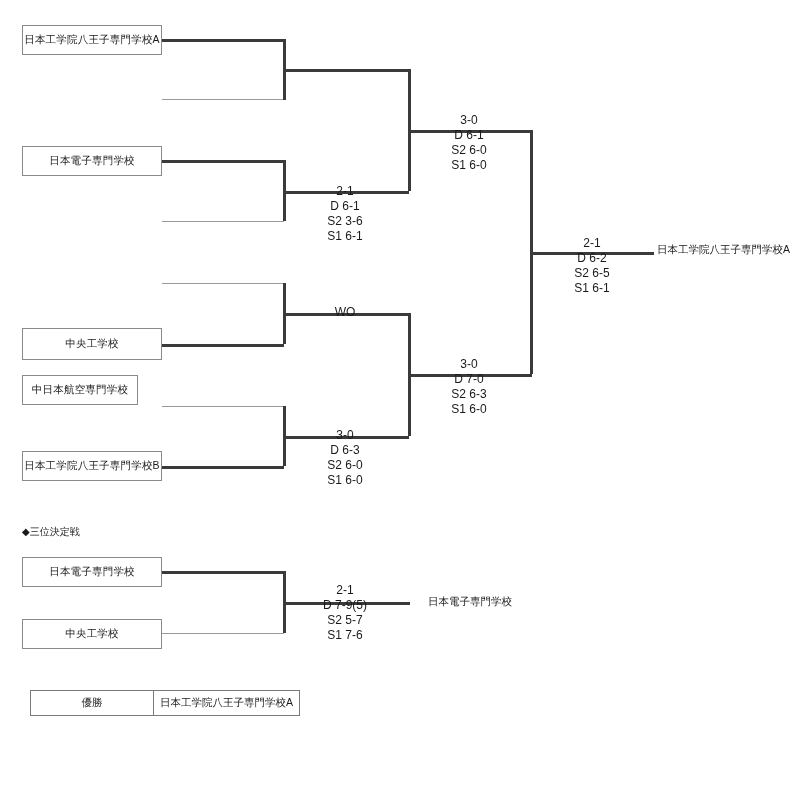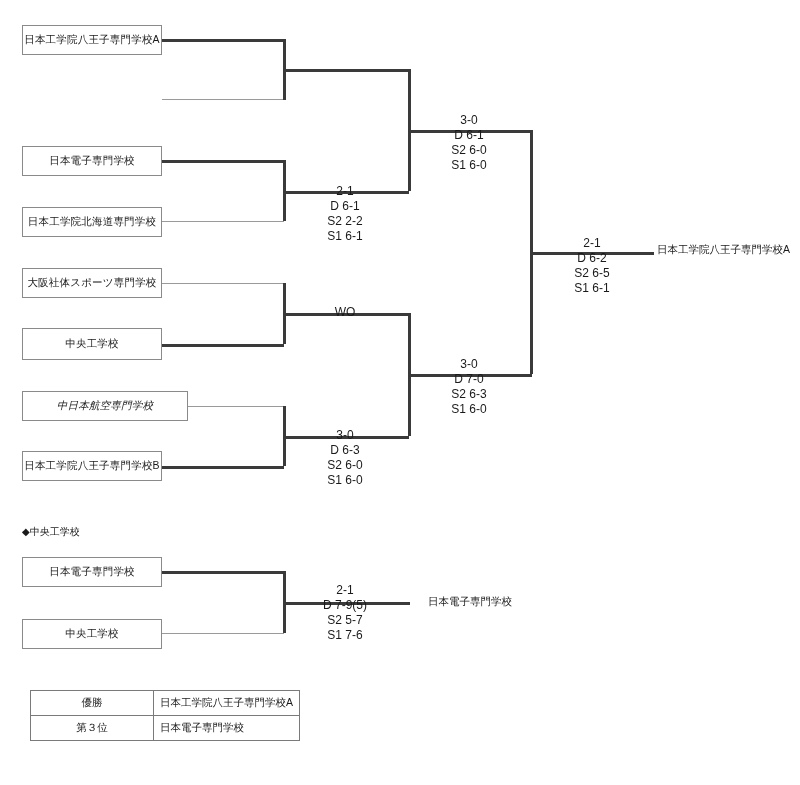--- a/index.html
+++ b/index.html
@@ -144,31 +144,29 @@
     <div class="line v win" style="left: 408px; top: 313px; height: 123px;"></div>
     <div class="line h win" style="left: 408px; top: 374px; width: 124px;"></div>
     <div class="line v win" style="left: 530px; top: 130px; height: 244px;"></div>
     <div class="line h win" style="left: 530px; top: 252px; width: 124px;"></div>
     <div class="line h win" style="left: 162px; top: 571px; width: 122px;"></div>
     <div class="line h" style="left: 162px; top: 633px; width: 122px;"></div>
     <div class="line v win" style="left: 283px; top: 571px; height: 62px;"></div>
     <div class="line h win" style="left: 283px; top: 602px; width: 127px;"></div>
     <div class="team-box" style="left: 22px; top: 25px; width: 140px; height: 30px;">日本工学院八王子専門学校A</div>
     <div class="team-box" style="left: 22px; top: 146px; width: 140px; height: 30px;">日本電子専門学校</div>
-    <div class="team-box" style="left: 22px; top: 207px; width: 140px; height: 30px;">日本工学院北海道専門学校</div>
-    <div class="team-box" style="left: 22px; top: 268px; width: 140px; height: 30px;">大阪社体スポーツ専門学校</div>
     <div class="team-box" style="left: 22px; top: 328px; width: 140px; height: 32px;">中央工学校</div>
-    <div class="team-box" style="left: 22px; top: 391px; width: 166px; height: 30px; font-style: italic;">中日本航空専門学校</div>
+    <div class="team-box" style="left: 22px; top: 375px; width: 116px; height: 30px;">中日本航空専門学校</div>
     <div class="team-box" style="left: 22px; top: 451px; width: 140px; height: 30px;">日本工学院八王子専門学校B</div>
     <div class="team-box" style="left: 22px; top: 557px; width: 140px; height: 30px;">日本電子専門学校</div>
     <div class="team-box" style="left: 22px; top: 619px; width: 140px; height: 30px;">中央工学校</div>
     <div class="score" style="left: 285px; top: 184px; width: 120px;">
       <span class="headline">2-1</span>
       <span class="set-line">D 6-1</span>
-      <span class="set-line">S2 2-2</span>
+      <span class="set-line">S2 3-6</span>
       <span class="set-line">S1 6-1</span>
     </div>
     <div class="score" style="left: 285px; top: 305px; width: 120px;">
       <span class="headline">WO</span>
     </div>
     <div class="score" style="left: 285px; top: 428px; width: 120px;">
       <span class="headline">3-0</span>
       <span class="set-line">D 6-3</span>
       <span class="set-line">S2 6-0</span>
       <span class="set-line">S1 6-0</span>
@@ -192,27 +190,23 @@
       <span class="set-line">S1 6-1</span>
     </div>
     <div class="score" style="left: 285px; top: 583px; width: 120px;">
       <span class="headline">2-1</span>
       <span class="set-line">D 7-9(5)</span>
       <span class="set-line">S2 5-7</span>
       <span class="set-line">S1 7-6</span>
     </div>
     <div class="winner-name" style="left: 657px; top: 244px;">日本工学院八王子専門学校A</div>
     <div class="winner-name" style="left: 428px; top: 596px;">日本電子専門学校</div>
-    <div class="section-heading" style="left: 22px; top: 526px;">◆中央工学校</div>
+    <div class="section-heading" style="left: 22px; top: 526px;">◆三位決定戦</div>
   </div>
 
 <table id="results-table">
   <tbody>
       <tr>
         <td class="rank-cell">優勝</td>
         <td class="team-cell">日本工学院八王子専門学校A</td>
       </tr>
-      <tr>
-        <td class="rank-cell">第３位</td>
-        <td class="team-cell">日本電子専門学校</td>
-      </tr>
     </tbody>
 </table>
 
 </body></html>

